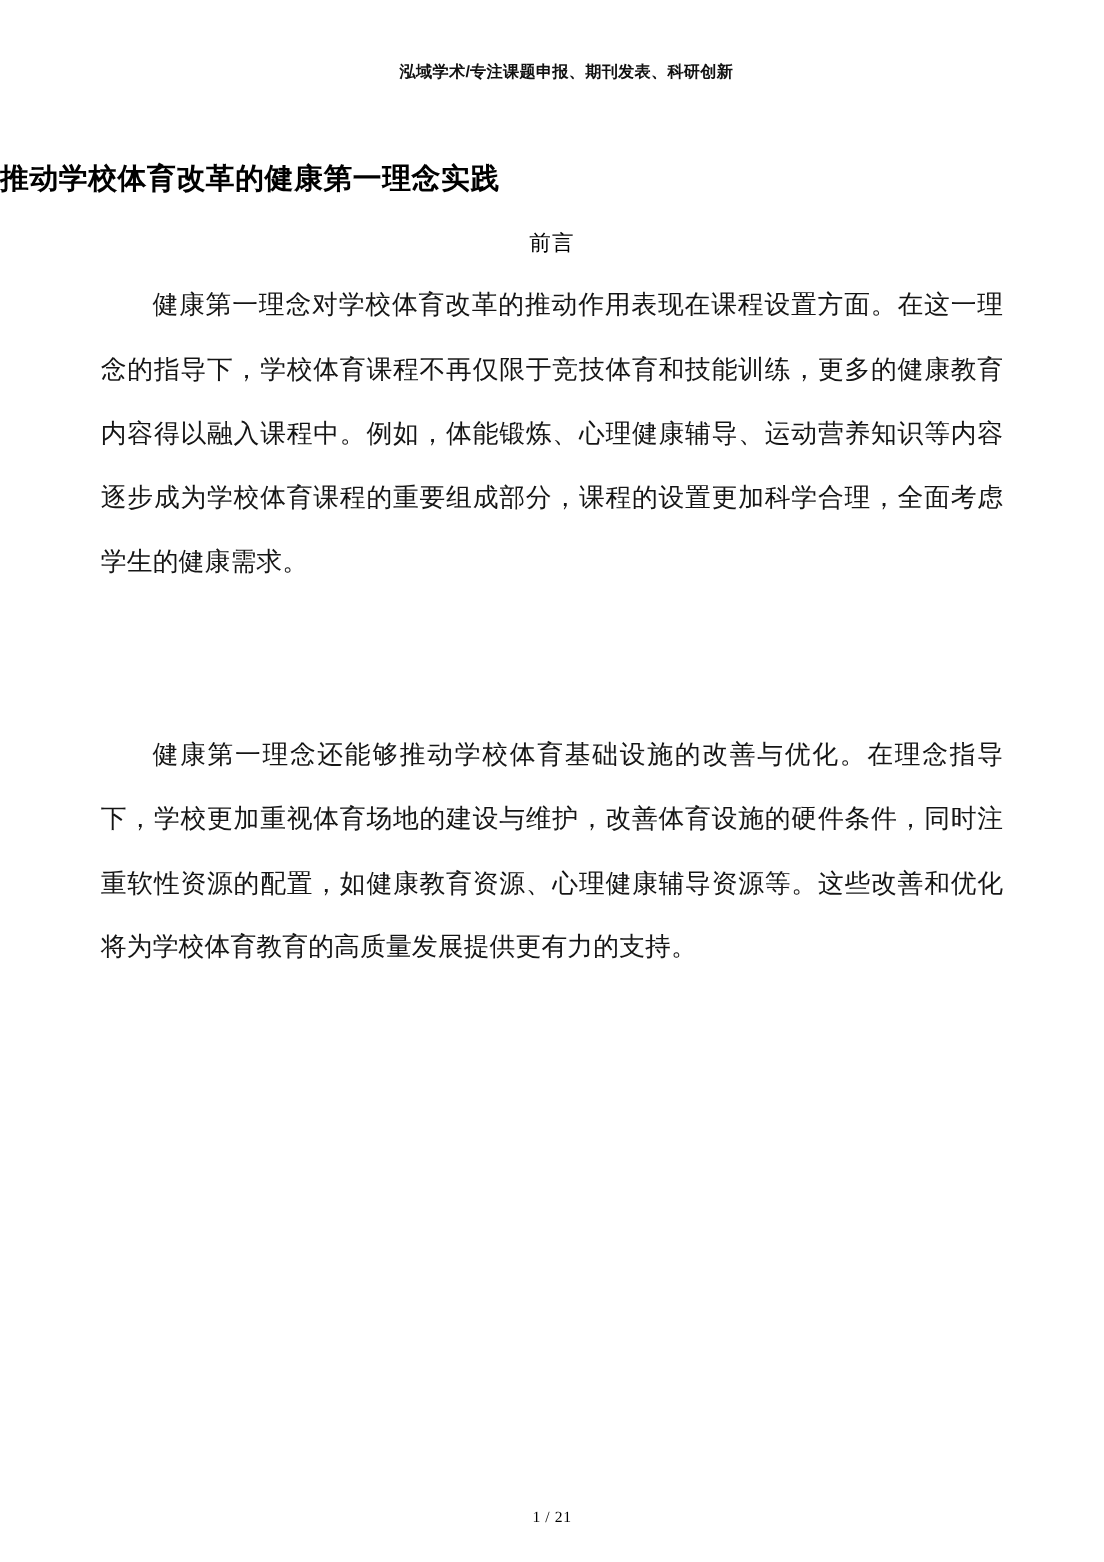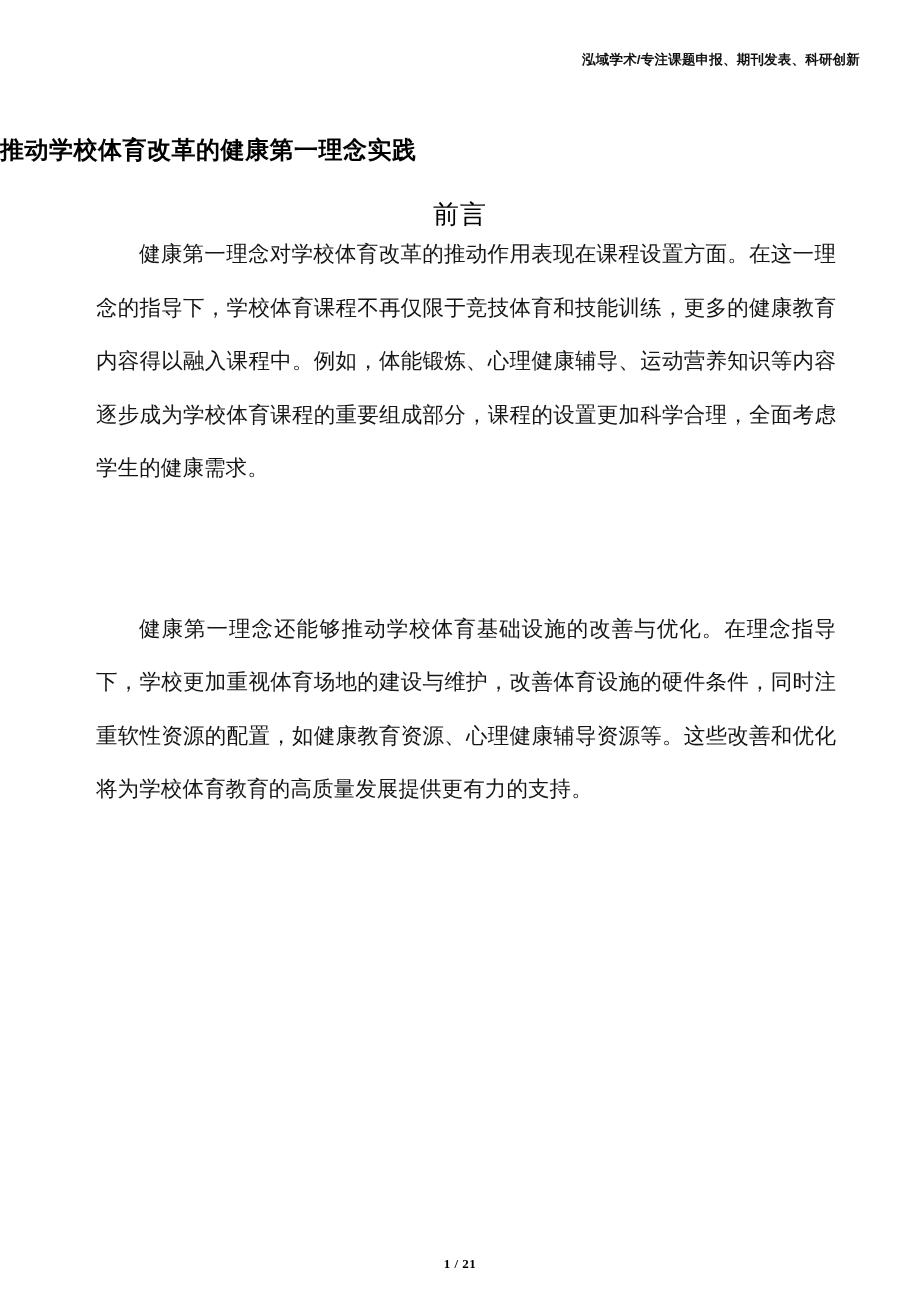--- a/index.html
+++ b/index.html
@@ -22,21 +22,21 @@
     height: 1302px;
     box-sizing: border-box;
   }
 
   
   .doc-header {
     position: absolute;
     top: 52px;
     left: 84px;
     right: 60px;
-    text-align: right;
+    text-align: center;
     font-family: "Liberation Sans", "DejaVu Sans", sans-serif;
     font-size: 13.5px;
     font-weight: 600;
     letter-spacing: 0.2px;
     color: #111111;
     line-height: 1.2;
     white-space: nowrap;
   }
 
   
@@ -53,37 +53,37 @@
     line-height: 1.35;
   }
 
   .doc-subtitle {
     position: absolute;
     top: 176px;
     left: 0;
     width: 920px;
     text-align: center;
     font-family: "Liberation Sans", "DejaVu Sans", sans-serif;
-    font-size: 26px;
+    font-size: 18px;
     font-weight: normal;
     letter-spacing: 1px;
     color: #000000;
     line-height: 1.3;
   }
 
   
   .doc-body {
     position: absolute;
     top: 228px;
     left: 84px;
     width: 752px;
   }
 
   .para {
-    margin: 0 0 0px 12px;
+    margin: 0 0 0px 0;
     font-family: "Liberation Serif", "DejaVu Serif", serif;
     font-size: 21.5px;
     line-height: 53.5px;
     text-align: justify;
     text-justify: inter-character;
     text-indent: 43px;
     color: #151515;
     letter-spacing: 0.1px;
     word-break: break-all;
   }
@@ -99,21 +99,21 @@
 
   
   .doc-footer {
     position: absolute;
     bottom: 30px;
     left: 0;
     width: 920px;
     text-align: center;
     font-family: "Liberation Serif", "DejaVu Serif", serif;
     font-size: 13px;
-    font-weight: bold;
+    font-weight: normal;
     color: #000000;
     letter-spacing: 0.5px;
   }
 </style>
 </head>
 <body>
 
 <div class="page">
 
   <div class="doc-header">泓域学术/专注课题申报、期刊发表、科研创新</div>

